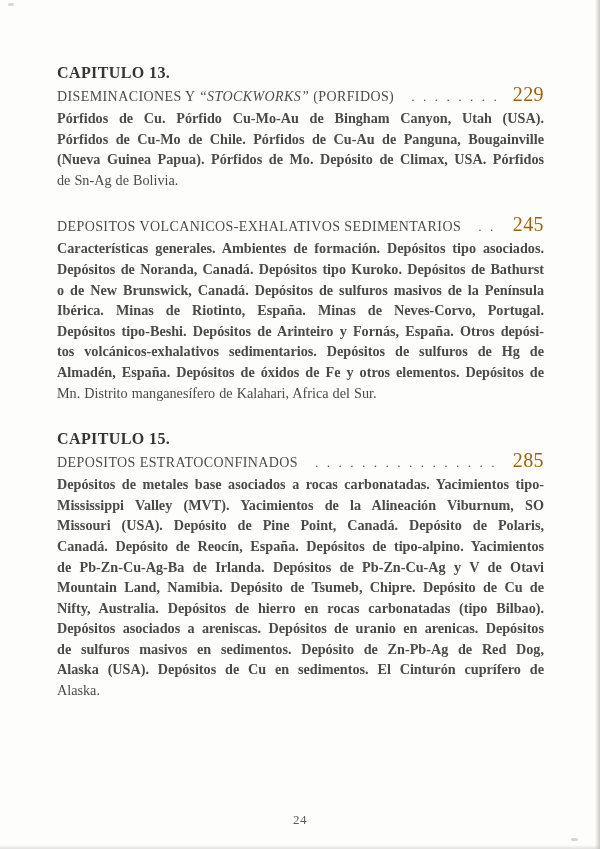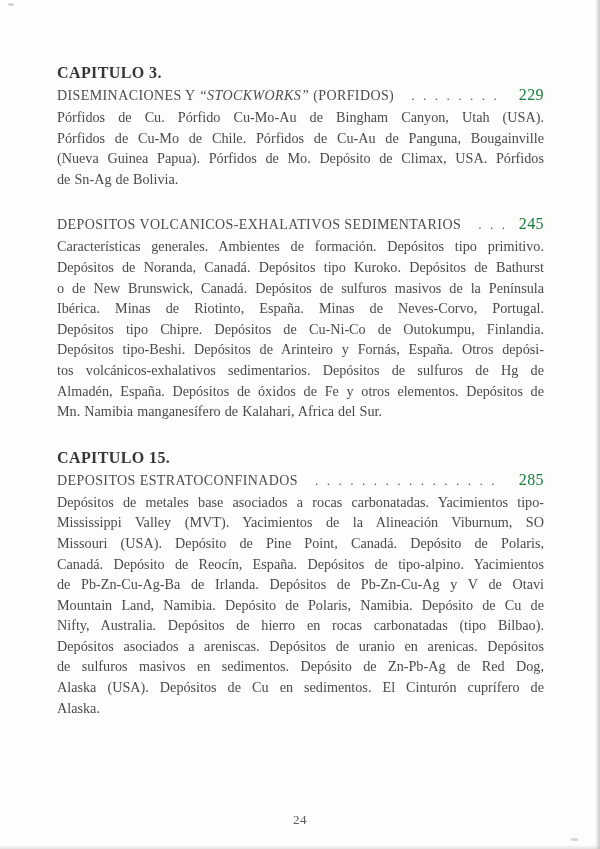--- a/index.html
+++ b/index.html
@@ -37,30 +37,30 @@
   .heading-title .it { font-style: italic; }
   .leader {
     flex: 1 1 auto;
     overflow: hidden;
     white-space: nowrap;
     margin: 0 7px 0 9px;
     letter-spacing: 2.5px;
     font-size: 13.5px;
     color: #585854;
   }
-  .page-ref { font-size: 16px; color: #15803d; }
+  .page-ref { font-size: 20px; color: #a16207; }
   .chapter-body { margin-top: 1px; }
   .body-line {
     font-size: 14.2px;
     line-height: 20.6px;
     color: #4a4a48;
     text-align: justify;
     word-spacing: 0.5px;
   }
-  .body-line.jline { text-align-last: justify; }
+  .body-line.jline { text-align-last: justify; font-weight: bold; }
   .footer {
     position: absolute;
     left: 0; top: 812px;
     width: 600px;
     text-align: center;
     font-size: 13px;
     color: #5c5c5a;
     letter-spacing: 0.5px;
   }
   .edge-right {
@@ -78,65 +78,64 @@
   .speck-br { left: 571px; top: 838px; width: 7px; height: 3px; }
 </style>
 </head>
 <body>
 
 <div class="speck speck-tl"></div>
 
 <main class="content">
   <div id="chapters">
       <section class="chapter">
-        <div class="chapter-label">CAPITULO 3.</div>
+        <div class="chapter-label">CAPITULO 13.</div>
         <div class="heading-row">
           <span class="heading-title"><span>DISEMINACIONES Y </span><span class="it">“STOCKWORKS”</span><span> (PORFIDOS)</span></span>
           <span class="leader">. . . . . . . . . . . . . . . . . . . . . . . . . . . . . . . . . . . . . . . . . . . . . . . . . . . . . . . . . . . . . . . . . . . . . . . . . . . . . . . . </span>
           <span class="page-ref">229</span>
         </div>
         <div class="chapter-body">
           <div class="body-line jline">Pórfidos de Cu. Pórfido Cu-Mo-Au de Bingham Canyon, Utah (USA).</div>
           <div class="body-line jline">Pórfidos de Cu-Mo de Chile. Pórfidos de Cu-Au de Panguna, Bougainville</div>
           <div class="body-line jline">(Nueva Guinea Papua). Pórfidos de Mo. Depósito de Climax, USA. Pórfidos</div>
           <div class="body-line">de Sn-Ag de Bolivia.</div>
         </div>
       </section>
       <section class="chapter">
         <div class="heading-row">
           <span class="heading-title"><span>DEPOSITOS VOLCANICOS-EXHALATIVOS SEDIMENTARIOS</span></span>
           <span class="leader">. . . . . . . . . . . . . . . . . . . . . . . . . . . . . . . . . . . . . . . . . . . . . . . . . . . . . . . . . . . . . . . . . . . . . . . . . . . . . . . . </span>
           <span class="page-ref">245</span>
         </div>
         <div class="chapter-body">
-          <div class="body-line jline">Características generales. Ambientes de formación. Depósitos tipo primitivo.</div>
+          <div class="body-line jline">Características generales. Ambientes de formación. Depósitos tipo asociados.</div>
           <div class="body-line jline">Depósitos de Noranda, Canadá. Depósitos tipo Kuroko. Depósitos de Bathurst</div>
           <div class="body-line jline">o de New Brunswick, Canadá. Depósitos de sulfuros masivos de la Península</div>
           <div class="body-line jline">Ibérica. Minas de Riotinto, España. Minas de Neves-Corvo, Portugal.</div>
-          <div class="body-line jline">Depósitos tipo Chipre. Depósitos de Cu-Ni-Co de Outokumpu, Finlandia.</div>
           <div class="body-line jline">Depósitos tipo-Beshi. Depósitos de Arinteiro y Fornás, España. Otros depósi-</div>
           <div class="body-line jline">tos volcánicos-exhalativos sedimentarios. Depósitos de sulfuros de Hg de</div>
           <div class="body-line jline">Almadén, España. Depósitos de óxidos de Fe y otros elementos. Depósitos de</div>
-          <div class="body-line">Mn. Namibia manganesífero de Kalahari, Africa del Sur.</div>
+          <div class="body-line">Mn. Distrito manganesífero de Kalahari, Africa del Sur.</div>
         </div>
       </section>
       <section class="chapter">
         <div class="chapter-label">CAPITULO 15.</div>
         <div class="heading-row">
           <span class="heading-title"><span>DEPOSITOS ESTRATOCONFINADOS</span></span>
           <span class="leader">. . . . . . . . . . . . . . . . . . . . . . . . . . . . . . . . . . . . . . . . . . . . . . . . . . . . . . . . . . . . . . . . . . . . . . . . . . . . . . . . </span>
           <span class="page-ref">285</span>
         </div>
         <div class="chapter-body">
           <div class="body-line jline">Depósitos de metales base asociados a rocas carbonatadas. Yacimientos tipo-</div>
           <div class="body-line jline">Mississippi Valley (MVT). Yacimientos de la Alineación Viburnum, SO</div>
           <div class="body-line jline">Missouri (USA). Depósito de Pine Point, Canadá. Depósito de Polaris,</div>
           <div class="body-line jline">Canadá. Depósito de Reocín, España. Depósitos de tipo-alpino. Yacimientos</div>
           <div class="body-line jline">de Pb-Zn-Cu-Ag-Ba de Irlanda. Depósitos de Pb-Zn-Cu-Ag y V de Otavi</div>
-          <div class="body-line jline">Mountain Land, Namibia. Depósito de Polaris, Namibia. Depósito de Cu de</div>
+          <div class="body-line jline">Mountain Land, Namibia. Depósito de Tsumeb, Chipre. Depósito de Cu de</div>
           <div class="body-line jline">Nifty, Australia. Depósitos de hierro en rocas carbonatadas (tipo Bilbao).</div>
           <div class="body-line jline">Depósitos asociados a areniscas. Depósitos de uranio en arenicas. Depósitos</div>
           <div class="body-line jline">de sulfuros masivos en sedimentos. Depósito de Zn-Pb-Ag de Red Dog,</div>
           <div class="body-line jline">Alaska (USA). Depósitos de Cu en sedimentos. El Cinturón cuprífero de</div>
           <div class="body-line">Alaska.</div>
         </div>
       </section>
     </div>
 </main>
 

